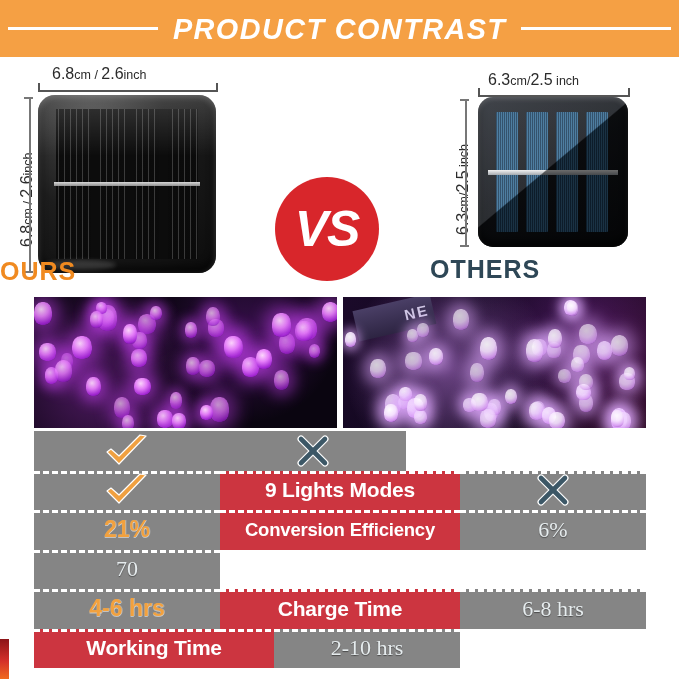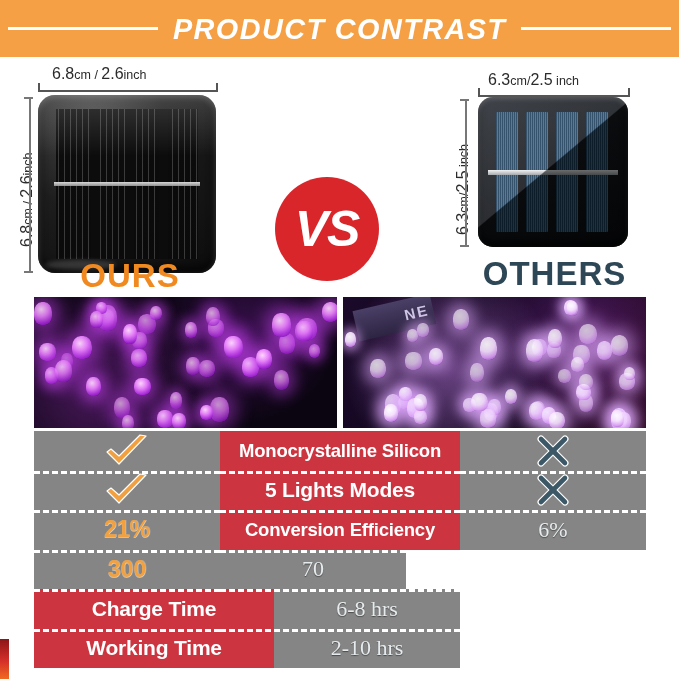--- a/index.html
+++ b/index.html
@@ -185,22 +185,21 @@
         rgba(255,255,255,.10) 0%,
         rgba(255,255,255,.10) 47%,
         rgba(0,0,0,.55) 47.6%,
         rgba(0,0,0,.55) 100%);
     pointer-events: none;
   }
 
   .brand-label {
     position: absolute;
     width: 100%;
-    text-align: center;
-    font-size: 33px;
+    font-size: 25px;
     font-weight: bold;
     letter-spacing: 1px;
   }
   .brand-ours   { color: #F08A20; top: 200px; left: 0; width: 260px; }
   .brand-others { color: #2E4756; top: 198px; left: 0; width: 249px; }
 
   
   .vs-badge {
     position: absolute;
     left: 275px; top: 120px;
@@ -513,64 +512,63 @@
     </div>
 </div>
 
 <div class="cmp-table" id="cmpTable">
     <div class="cmp-row">
       <div class="cell cell-ours">
         <svg class="ico" viewBox="0 0 46 34">
           <path d="M3 18 L15 30 L42 2 L36 1 L15 22 L7 15 Z" fill="#F0A040" stroke="#ffffff" stroke-width="1.2" stroke-linejoin="round"></path>
         </svg>
       </div>
-      <div class="cell cell-feature small">Monocrystalline Silicon</div>
       <div class="cell cell-others">
         <svg class="ico" viewBox="0 0 46 34">
           <g stroke-linecap="round" fill="none">
             <path d="M11 5 L35 29" stroke="#ffffff" stroke-width="7"></path>
             <path d="M35 5 L11 29" stroke="#ffffff" stroke-width="7"></path>
             <path d="M11 5 L35 29" stroke="#3C5766" stroke-width="4.6"></path>
             <path d="M35 5 L11 29" stroke="#3C5766" stroke-width="4.6"></path>
           </g>
         </svg>
       </div>
     </div>
     <div class="cmp-row">
       <div class="featsep"></div>
       <div class="cell cell-ours">
         <svg class="ico" viewBox="0 0 46 34">
           <path d="M3 18 L15 30 L42 2 L36 1 L15 22 L7 15 Z" fill="#F0A040" stroke="#ffffff" stroke-width="1.2" stroke-linejoin="round"></path>
         </svg>
       </div>
-      <div class="cell cell-feature">5 Lights Modes</div>
+      <div class="cell cell-feature">9 Lights Modes</div>
       <div class="cell cell-others">
         <svg class="ico" viewBox="0 0 46 34">
           <g stroke-linecap="round" fill="none">
             <path d="M11 5 L35 29" stroke="#ffffff" stroke-width="7"></path>
             <path d="M35 5 L11 29" stroke="#ffffff" stroke-width="7"></path>
             <path d="M11 5 L35 29" stroke="#3C5766" stroke-width="4.6"></path>
             <path d="M35 5 L11 29" stroke="#3C5766" stroke-width="4.6"></path>
           </g>
         </svg>
       </div>
     </div>
     <div class="cmp-row">
       <div class="featsep"></div>
       <div class="cell cell-ours">21%</div>
       <div class="cell cell-feature small">Conversion Efficiency</div>
       <div class="cell cell-others">6%</div>
     </div>
     <div class="cmp-row">
       <div class="featsep"></div>
-      <div class="cell cell-ours">300</div>
       <div class="cell cell-others">70</div>
     </div>
     <div class="cmp-row">
       <div class="featsep"></div>
+      <div class="cell cell-ours">4-6 hrs</div>
       <div class="cell cell-feature">Charge Time</div>
       <div class="cell cell-others">6-8 hrs</div>
     </div>
     <div class="cmp-row">
       <div class="featsep"></div>
       <div class="cell cell-feature">Working Time</div>
       <div class="cell cell-others">2-10 hrs</div>
     </div>
   </div>
 

